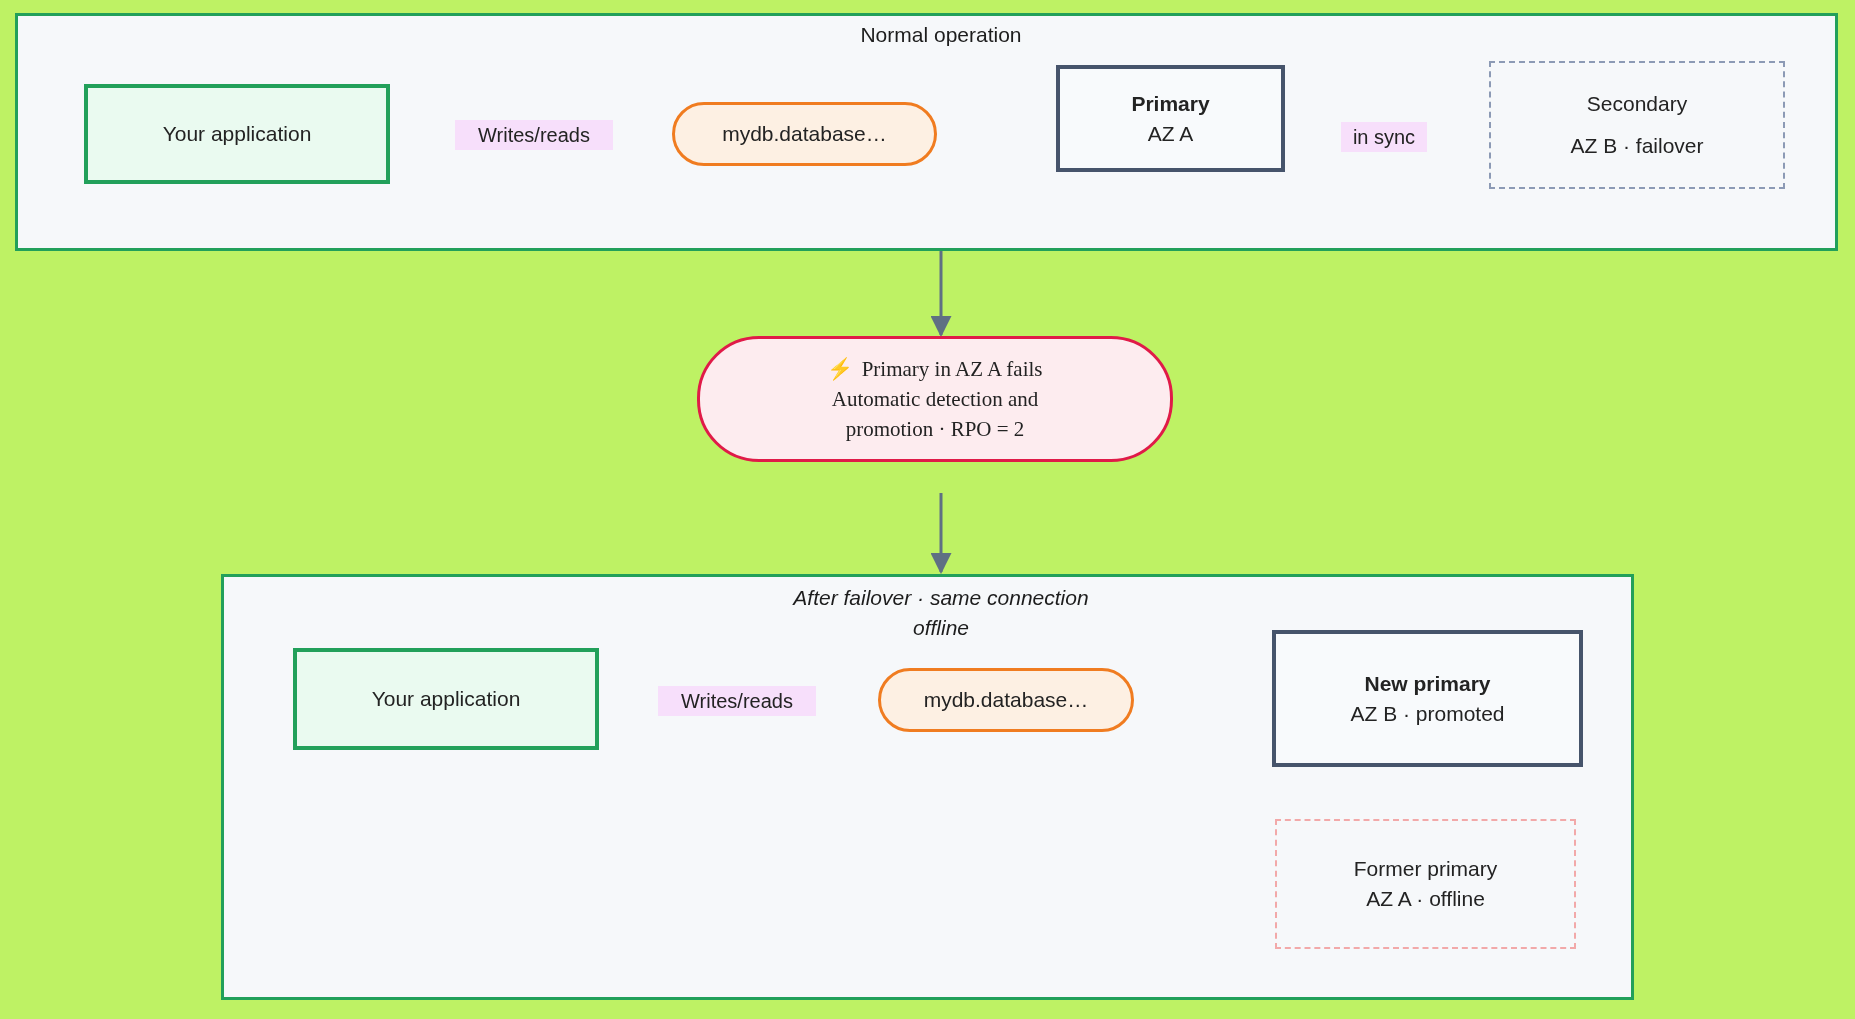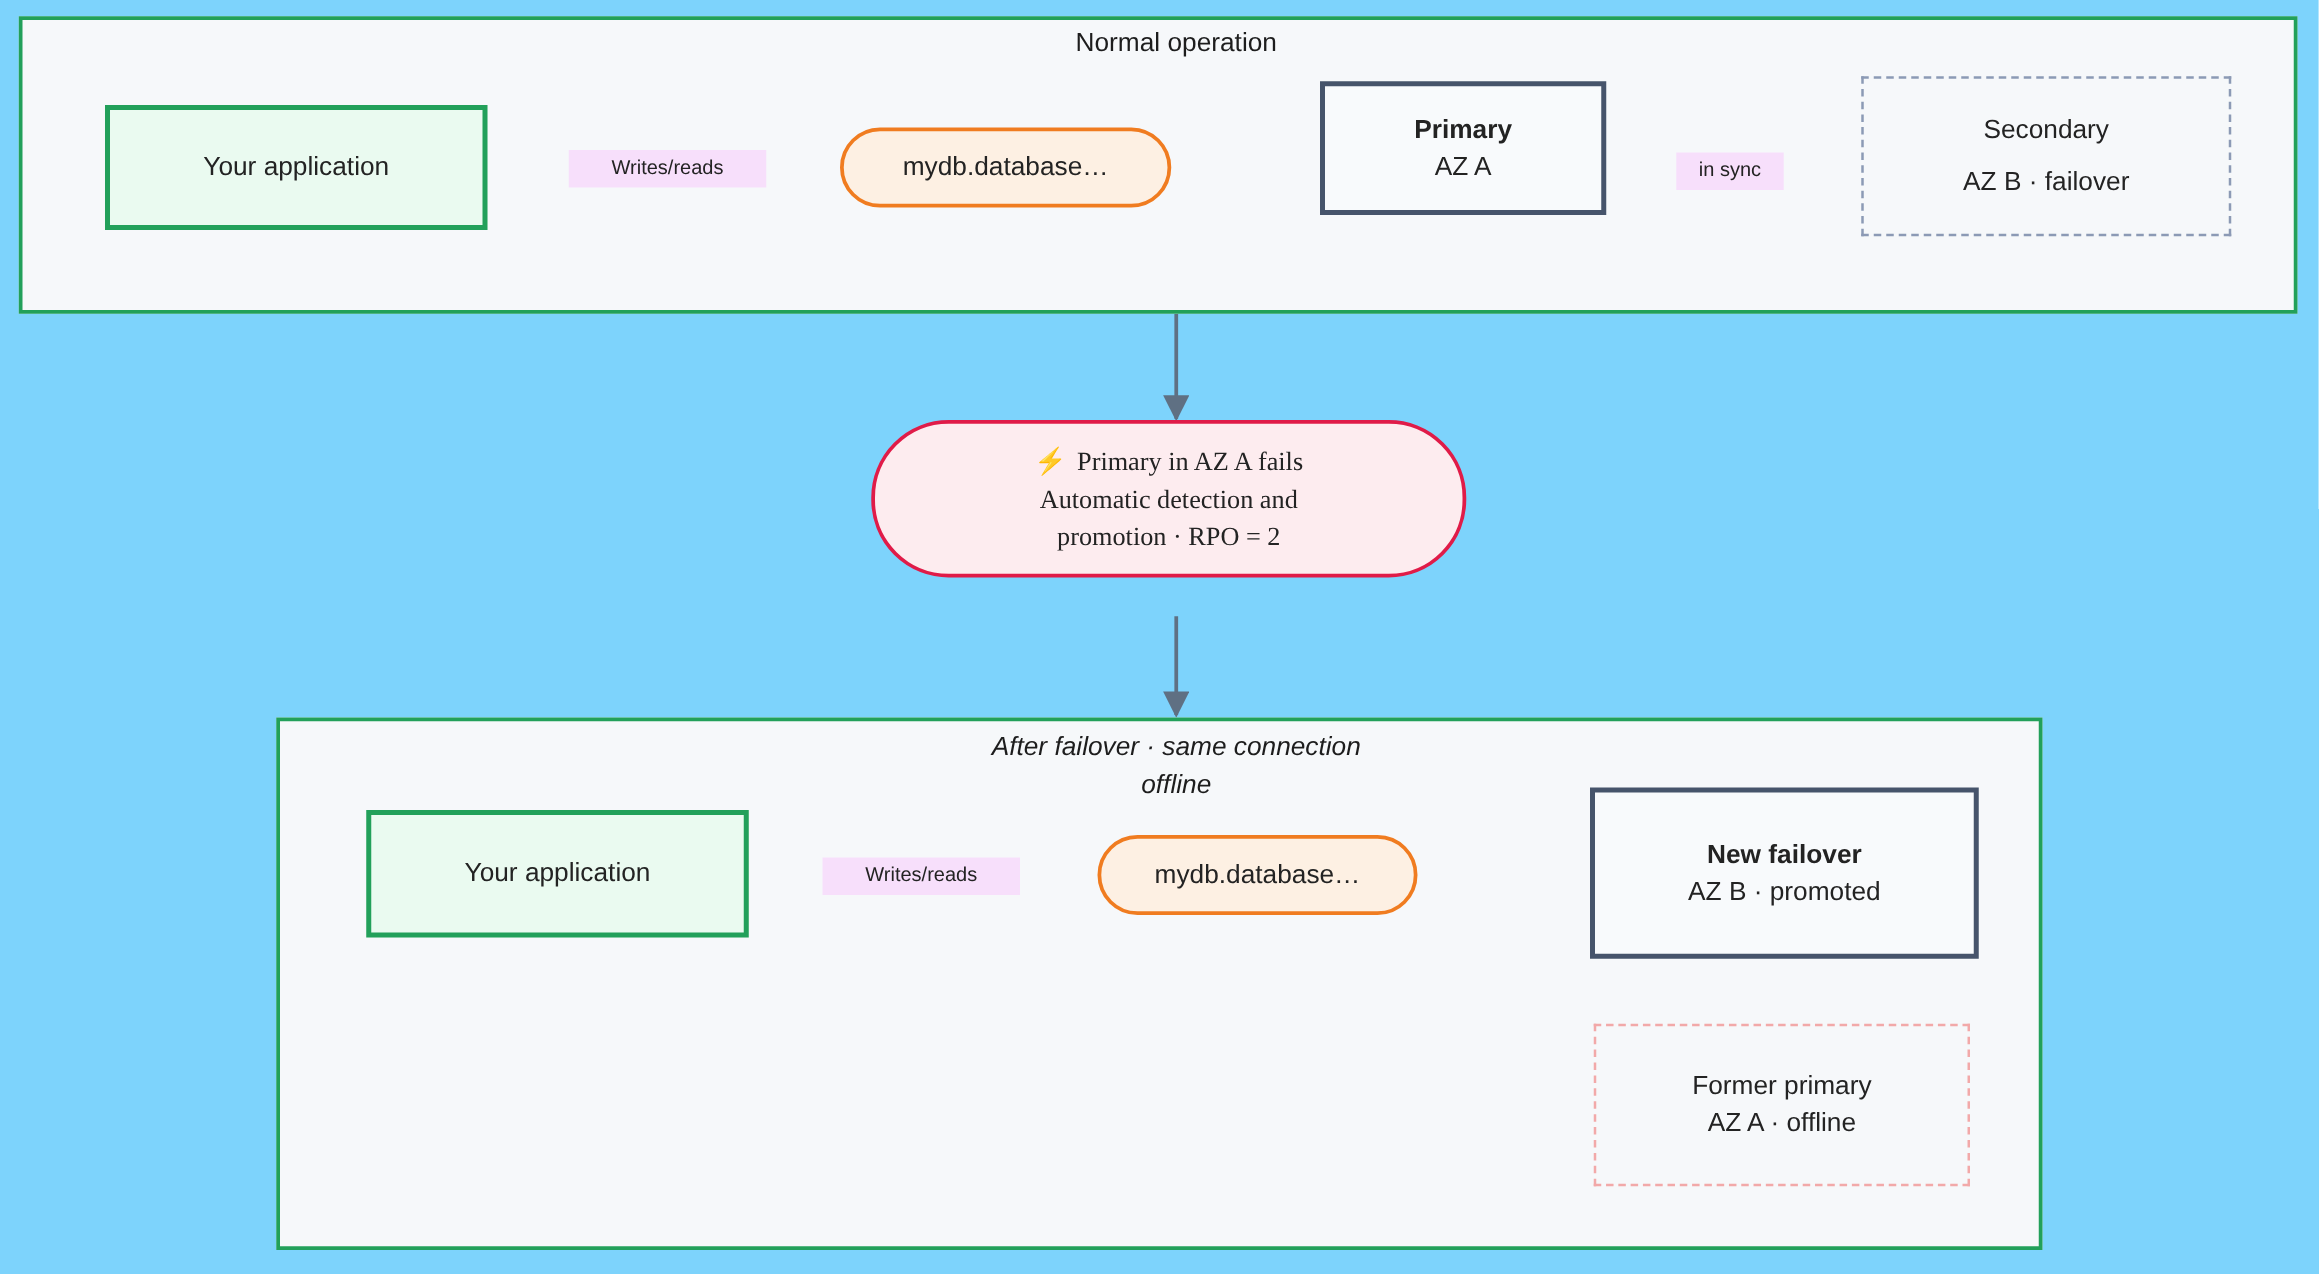--- a/index.html
+++ b/index.html
@@ -8,21 +8,21 @@
     background: #ffffff;
   }
   body {
     font-family: "Liberation Sans", sans-serif;
     color: #232323;
   }
   #canvas {
     position: relative;
     width: 1855px;
     height: 1019px;
-    background: #7dd3fc;
+    background: #bef264;
     overflow: hidden;
   }
   svg.layer {
     position: absolute;
     left: 0;
     top: 0;
     width: 1855px;
     height: 1019px;
     pointer-events: none;
   }
@@ -95,21 +95,21 @@
   .bolt {
     color: #f5b21a;
     margin-right: 8px;
   }
 
   
   .edge-label {
     position: absolute;
     background: #f7dffb;
     color: #232323;
-    font-size: 16px;
+    font-size: 20px;
     line-height: 26px;
     padding: 2px 3px;
     box-sizing: border-box;
     white-space: nowrap;
   }
 </style>
 </head>
 <body>
 
 <div id="canvas">
@@ -201,21 +201,21 @@
     <span class="l1">Your application</span>
   </div>
 
   <div class="edge-label" style="left:658px; top:686px; width:158px; text-align:center;">Writes/reads</div>
 
   <div class="node node-endpoint" style="left:878px; top:668px; width:256px; height:64px;">
     <span class="l1">mydb.database…</span>
   </div>
 
   <div class="node node-primary" style="left:1272px; top:630px; width:311px; height:137px;">
-    <span class="l1">New failover</span>
+    <span class="l1">New primary</span>
     <span class="l2">AZ B · promoted</span>
   </div>
 
   <div class="node node-offline" style="left:1275px; top:819px; width:301px; height:130px;">
     <span class="l1">Former primary</span>
     <span class="l2">AZ A · offline</span>
   </div>
 
 </div>
 

